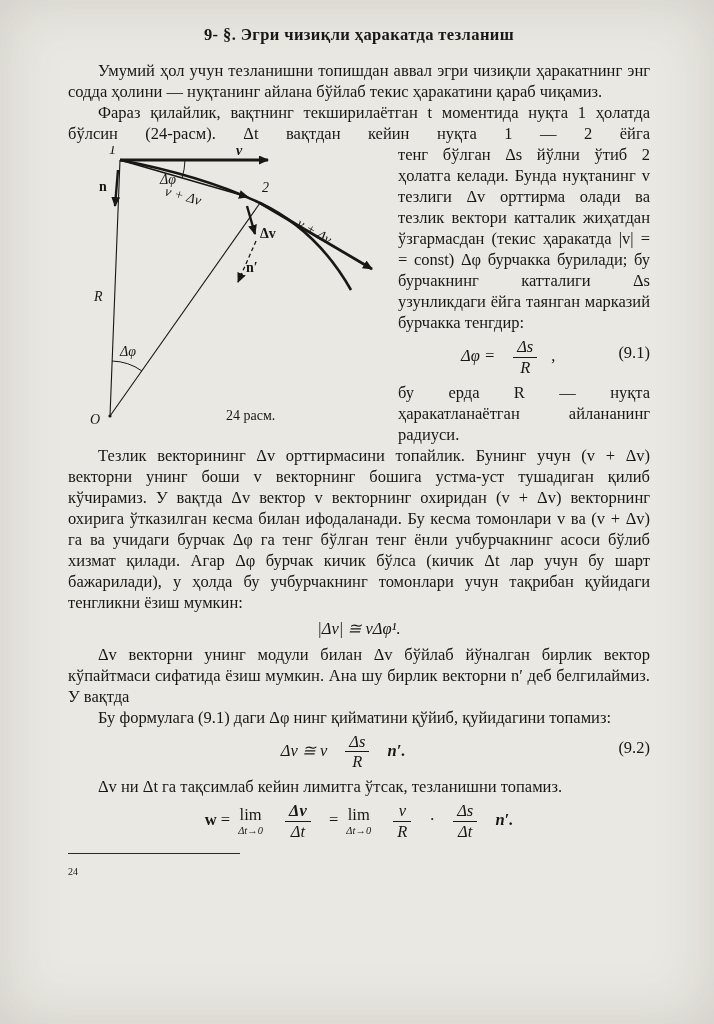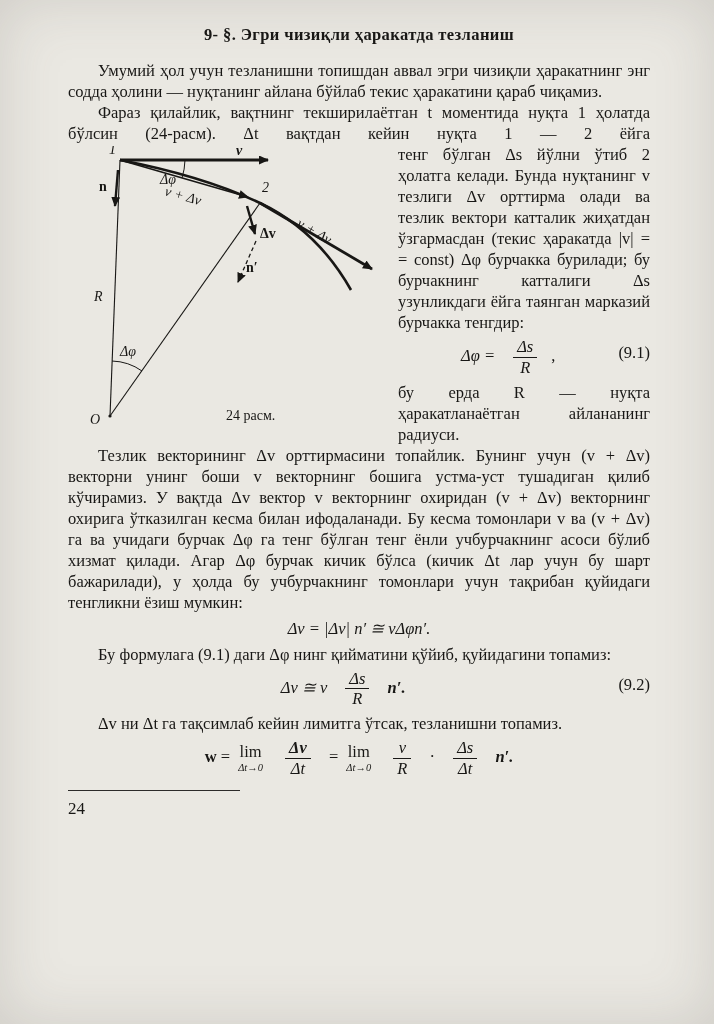--- a/index.html
+++ b/index.html
@@ -54,21 +54,21 @@
   .lim {
     display: inline-flex; flex-direction: column; align-items: center;
     vertical-align: middle; line-height: 1; margin: 0 4px;
     font-style: normal;
     text-align: center;
   }
   .lim .ls { font-size: 10.5px; font-style: italic; margin-top: 2px; }
 
   .footrule { width: 172px; border: none; border-top: 1.2px solid #2c2b29; margin: 12px 0 7px 0; }
   .footnote { font-size: 13.5px; line-height: 17px; text-indent: 16px; }
-  .pagenum { font-size: 17px; }
+  .pagenum { font-size: 10px; }
 </style>
 </head>
 <body>
 
 <div class="page">
 
   <div class="heading">9- §. Эгри чизиқли ҳаракатда тезланиш</div>
 
   <p class="ind">Умумий ҳол учун тезланишни топишдан аввал эгри чизиқли ҳаракатнинг энг содда ҳолини — нуқтанинг айлана бўйлаб текис ҳаракатини қараб чиқамиз.</p>
 
@@ -129,25 +129,26 @@
     <span class="frac">
         <span class="fn">Δs</span>
         <span class="fd">R</span>
       </span><span class="rm">,</span>
   </div>
 
   <p>бу ерда R — нуқта ҳаракатланаётган айлананинг радиуси.</p>
 
   <p class="ind">Тезлик векторининг Δv орттирмасини топайлик. Бунинг учун (v + Δv) векторни унинг боши v векторнинг бошига устма-уст тушадиган қилиб кўчирамиз. У вақтда Δv вектор v векторнинг охиридан (v + Δv) векторнинг охирига ўтказилган кесма билан ифодаланади. Бу кесма томонлари v ва (v + Δv) га ва учидаги бурчак Δφ га тенг бўлган тенг ёнли учбурчакнинг асоси бўлиб хизмат қилади. Агар Δφ бурчак кичик бўлса (кичик Δt лар учун бу шарт бажарилади), у ҳолда бу учбурчакнинг томонлари учун тақрибан қуйидаги тенгликни ёзиш мумкин:</p>
 
+  <div class="formula">
+    <span>|Δv| ≅ vΔφ¹.</span>
+  </div>
 
+  <p class="ind">Δv векторни унинг модули билан Δv бўйлаб йўналган бирлик вектор кўпайтмаси сифатида ёзиш мумкин. Ана шу бирлик векторни n′ деб белгилаймиз. У вақтда</p>
 
-  <div class="formula">
-    <span>Δv = |Δv| n′ ≅ vΔφn′.</span>
-  </div>
 
   <p class="ind">Бу формулага (9.1) даги Δφ нинг қийматини қўйиб, қуйидагини топамиз:</p>
 
   <div class="formula">
     <span class="eqno">(9.2)</span>
     <span>Δv ≅ v</span>
     <span class="frac">
         <span class="fn">Δs</span>
         <span class="fd">R</span>
       </span>

